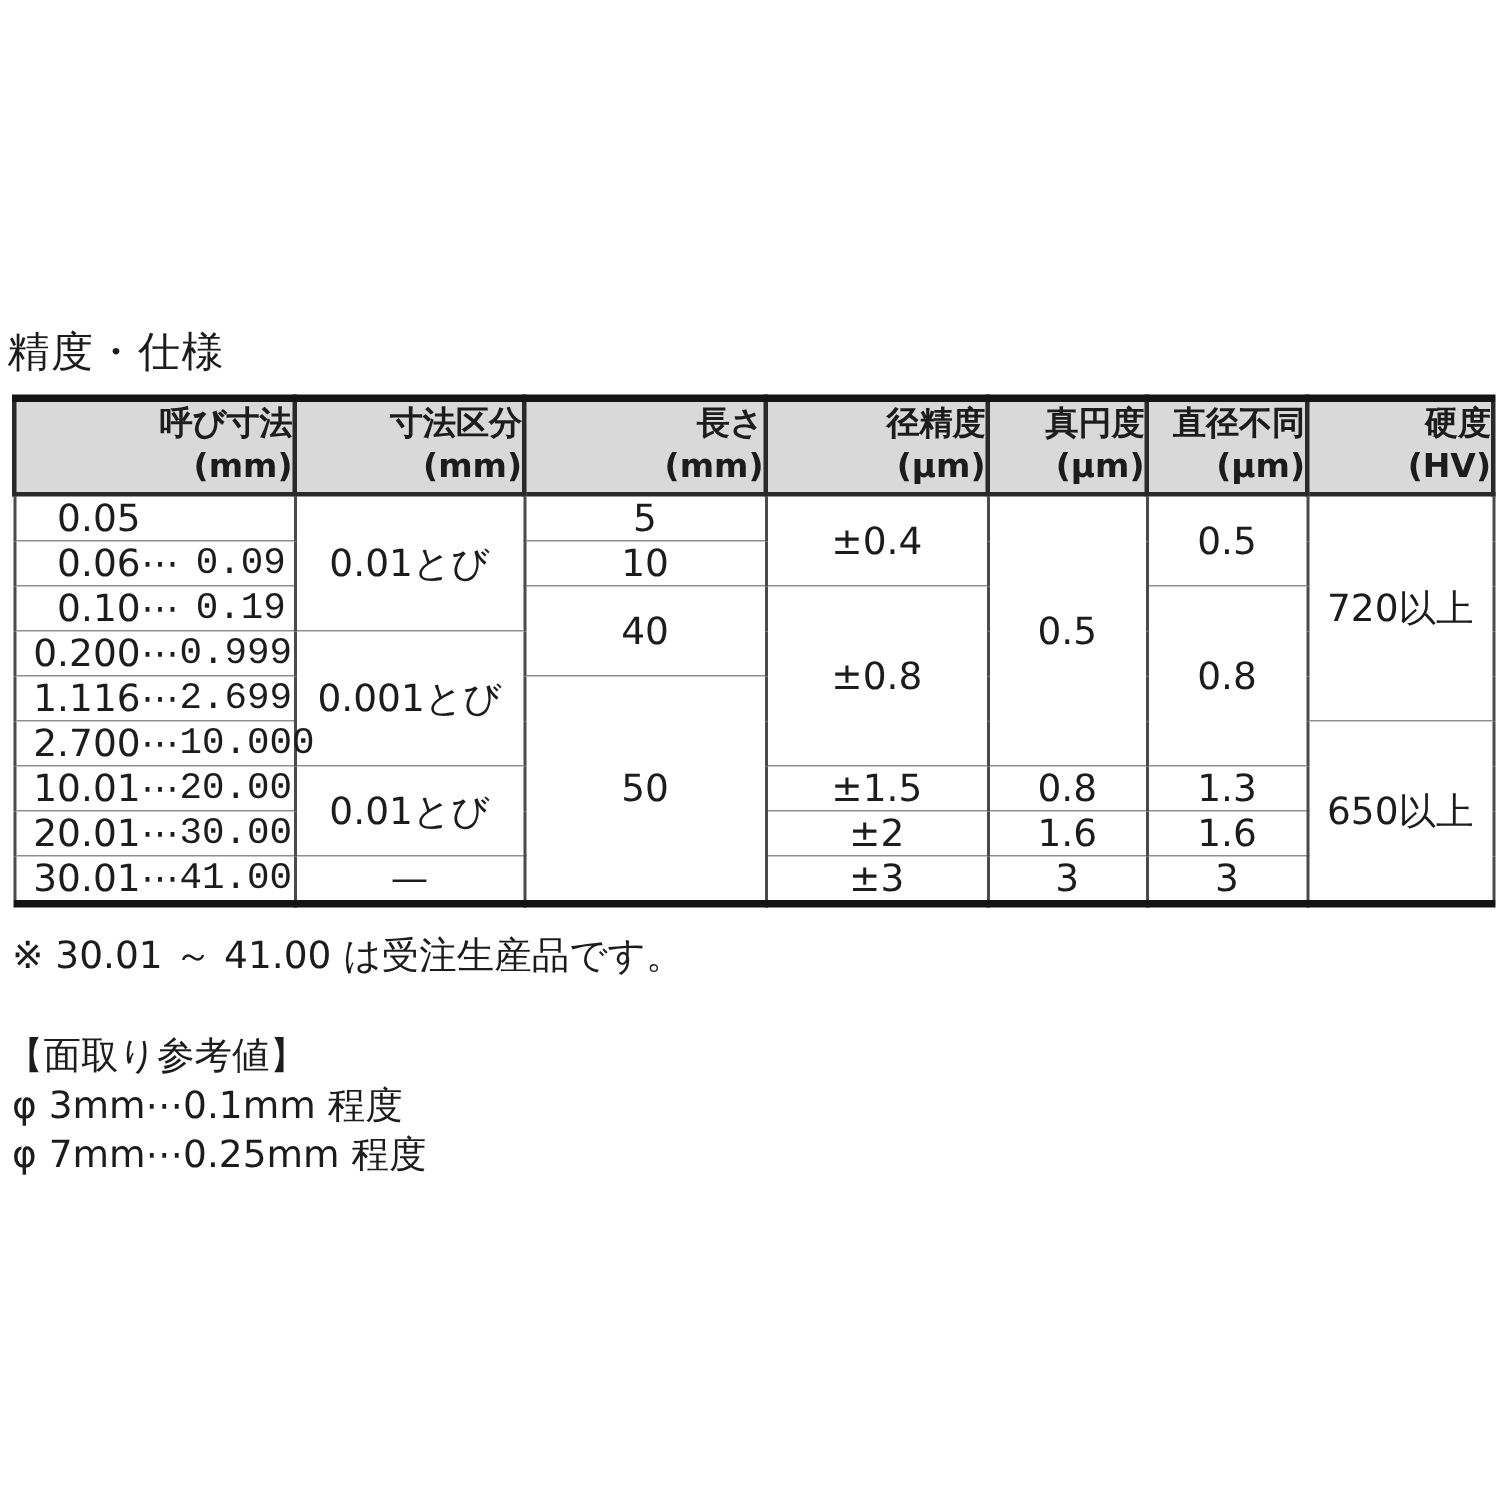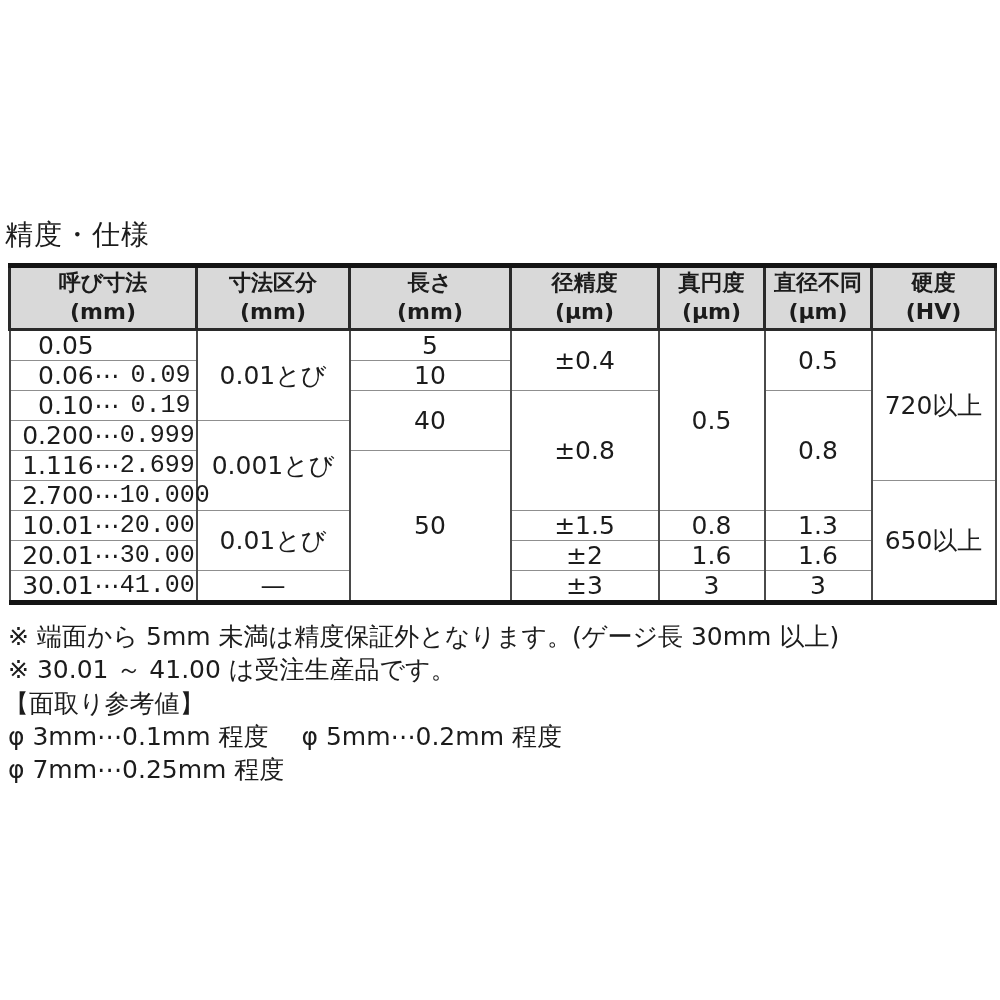--- a/index.html
+++ b/index.html
@@ -31,21 +31,21 @@
     border-collapse: collapse;
     border-top: 5px solid var(--border-dark);
     border-bottom: 5px solid var(--border-dark);
     border-left: 2px solid var(--border-mid);
     border-right: 2px solid var(--border-mid);
   }
   table.spec th {
     background: var(--header-bg);
     height: 64px;
     font-size: 22px; font-weight: bold; line-height: 1.3;
-    text-align: center; vertical-align: middle;
+    text-align: right; vertical-align: middle;
     border-left: 3px solid #2a2a2a;
     border-right: 3px solid #2a2a2a;
     border-bottom: 3px solid #2a2a2a;
     padding: 0;
     margin-top: 11px;
   }
   table.spec td {
     height: 29px;
     font-size: 25px;
     text-align: center; vertical-align: middle;
@@ -228,29 +228,27 @@
         </td>
         <td>—</td>
         <td>±3</td>
         <td>3</td>
         <td>3</td>
       </tr>
     </tbody>
   </table>
 
   <div class="notes">
-    <div class="note">※ 端面から 5mm 未満は精度保証外となります。(ゲージ長 30mm 以上)</div>
     <div class="note">※ 30.01 ～ 41.00 は受注生産品です。</div>
   </div>
 
   <div class="chamfer-heading">【面取り参考値】</div>
 
   <div class="chamfer-rows">
     <div class="chamfer-row">
       <span>φ 3mm⋯0.1mm 程度</span>
-      <span>φ 5mm⋯0.2mm 程度</span>
     </div>
     <div class="chamfer-row">
       <span>φ 7mm⋯0.25mm 程度</span>
     </div>
   </div>
 
 </div>
 
 </body></html>

